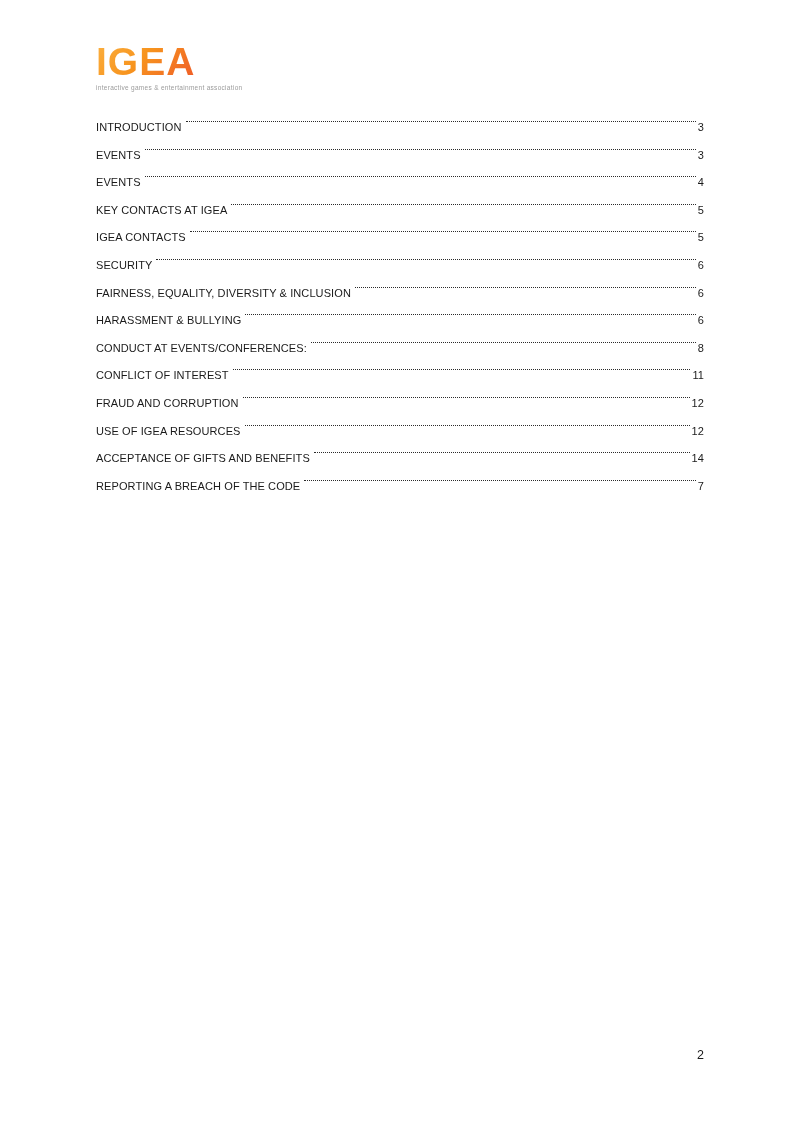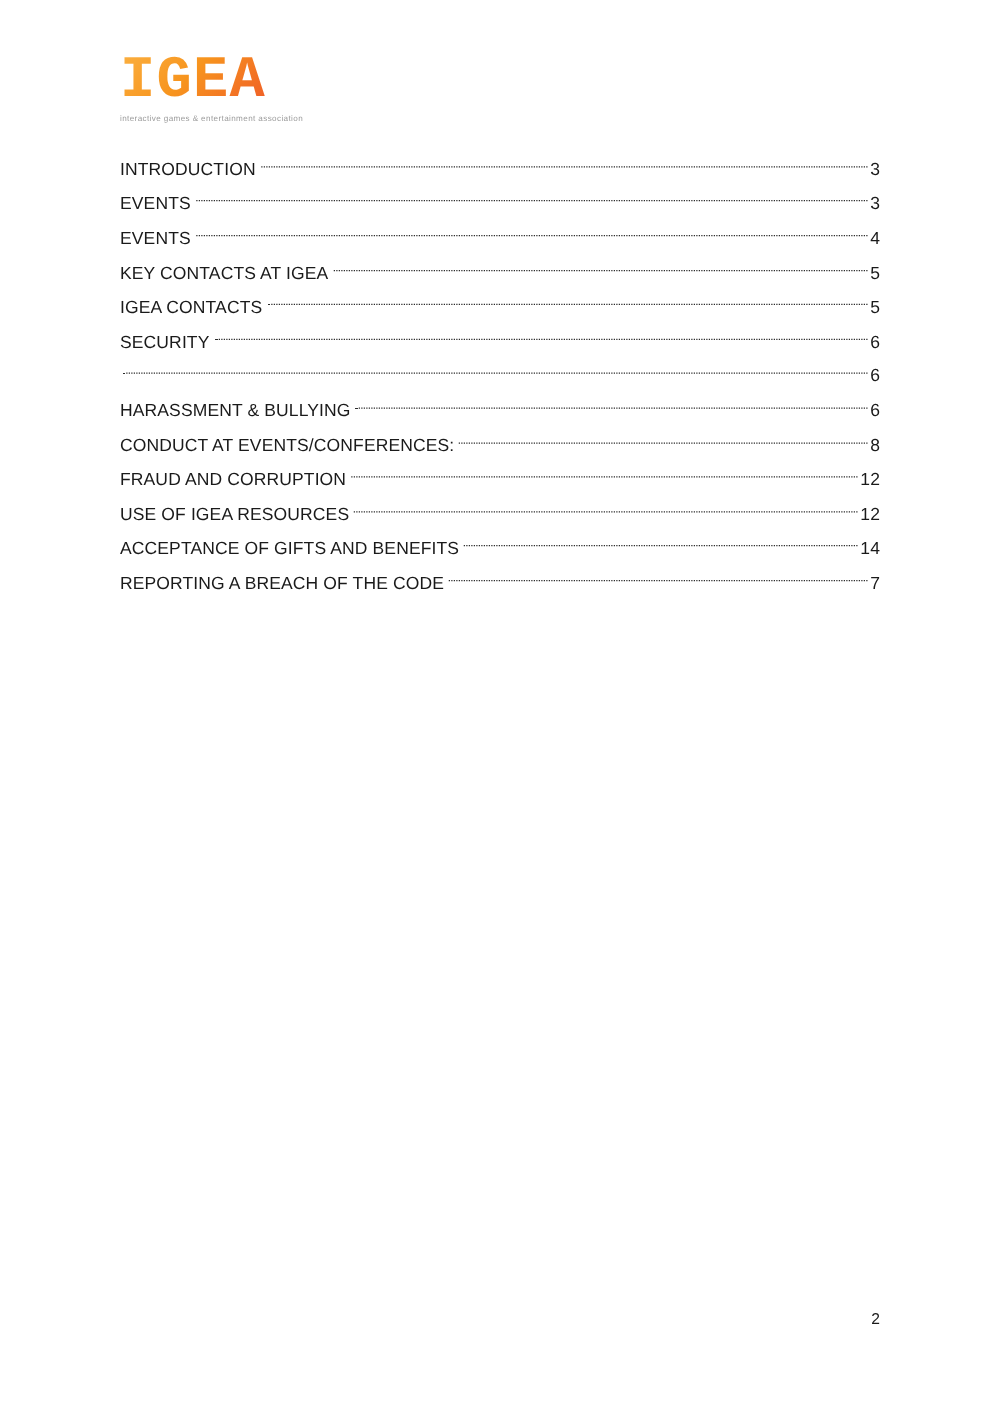--- a/index.html
+++ b/index.html
@@ -22,23 +22,23 @@
 
   
   .logo {
     position: absolute;
     top: 42px;
     left: 96px;
     width: 140px;
   }
 
   .logo-text {
-    font-family: Liberation Mono, monospace;
+    font-family: Liberation Sans, sans-serif;
     font-weight: bold;
-    font-size: 47px;
+    font-size: 39px;
     line-height: 1;
     letter-spacing: 1px;
     background: linear-gradient(135deg, #fbb040 0%, #f7941e 45%, #ef5a28 100%);
     -webkit-background-clip: text;
     background-clip: text;
     -webkit-text-fill-color: transparent;
     color: #f7941e;
     display: inline-block;
   }
 
@@ -53,23 +53,23 @@
   
   .toc {
     position: absolute;
     top: 121px;
     left: 96px;
     width: 608px;
   }
 
   .toc-row {
     display: flex;
-    align-items: center;
+    align-items: flex-start;
     height: 27.6px;
-    font-size: 14px;
+    font-size: 11px;
     font-weight: 500;
     color: #1a1a1a;
     letter-spacing: 0.1px;
     cursor: pointer;
     text-decoration: none;
   }
 
   .toc-label {
     white-space: nowrap;
     padding-right: 2px;
@@ -137,37 +137,43 @@
       <span class="toc-page">5</span>
     </div>
 
     <div class="toc-row">
       <span class="toc-label">SECURITY</span>
       <span class="toc-leader"></span>
       <span class="toc-page">6</span>
     </div>
 
     <div class="toc-row">
+      <span class="toc-label">FAIRNESS, EQUALITY, DIVERSITY &amp; INCLUSION</span>
       <span class="toc-leader"></span>
       <span class="toc-page">6</span>
     </div>
 
     <div class="toc-row">
       <span class="toc-label">HARASSMENT &amp; BULLYING</span>
       <span class="toc-leader"></span>
       <span class="toc-page">6</span>
     </div>
 
     <div class="toc-row">
       <span class="toc-label">CONDUCT AT EVENTS/CONFERENCES:</span>
       <span class="toc-leader"></span>
       <span class="toc-page">8</span>
     </div>
 
 
+    <div class="toc-row">
+      <span class="toc-label">CONFLICT OF INTEREST</span>
+      <span class="toc-leader"></span>
+      <span class="toc-page">11</span>
+    </div>
 
     <div class="toc-row">
       <span class="toc-label">FRAUD AND CORRUPTION</span>
       <span class="toc-leader"></span>
       <span class="toc-page">12</span>
     </div>
 
     <div class="toc-row">
       <span class="toc-label">USE OF IGEA RESOURCES</span>
       <span class="toc-leader"></span>

